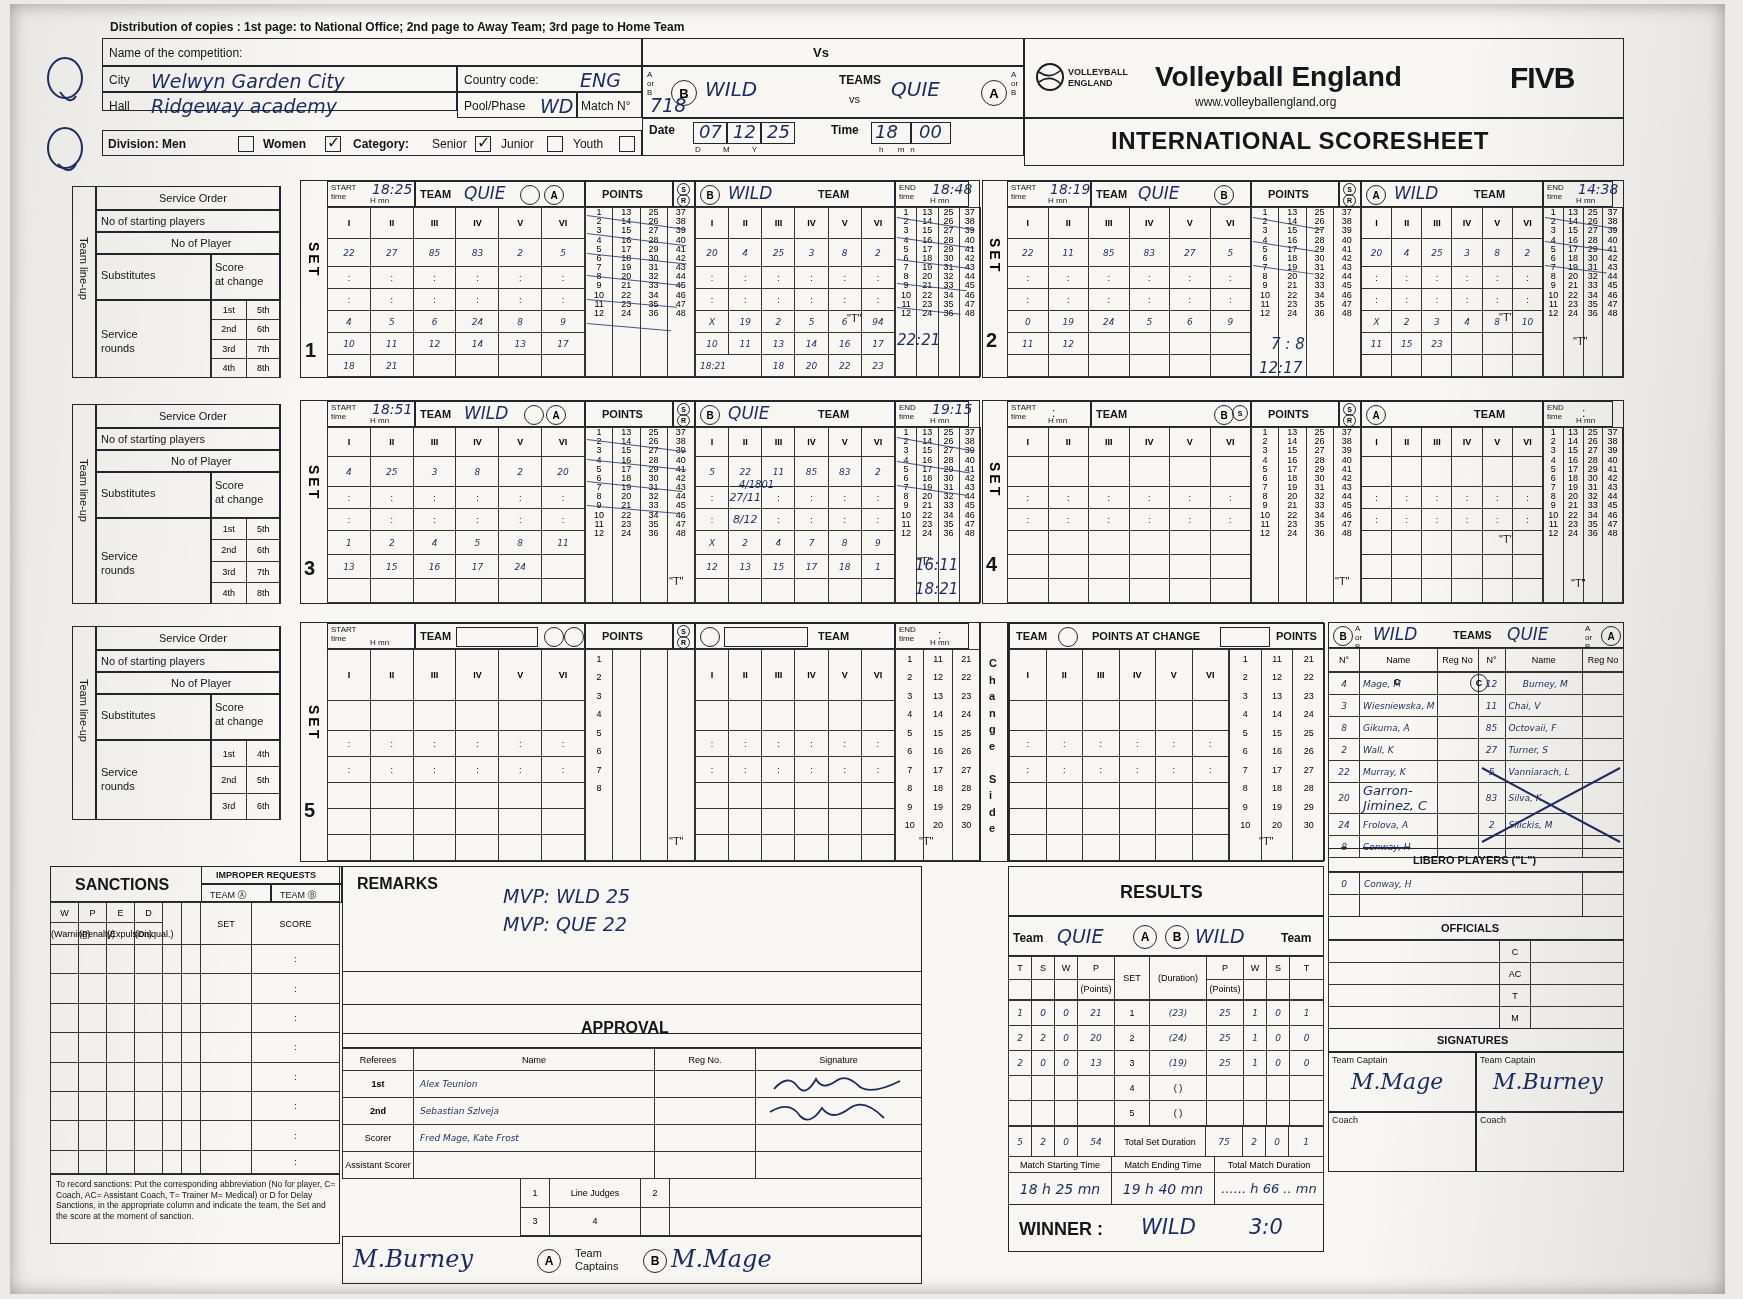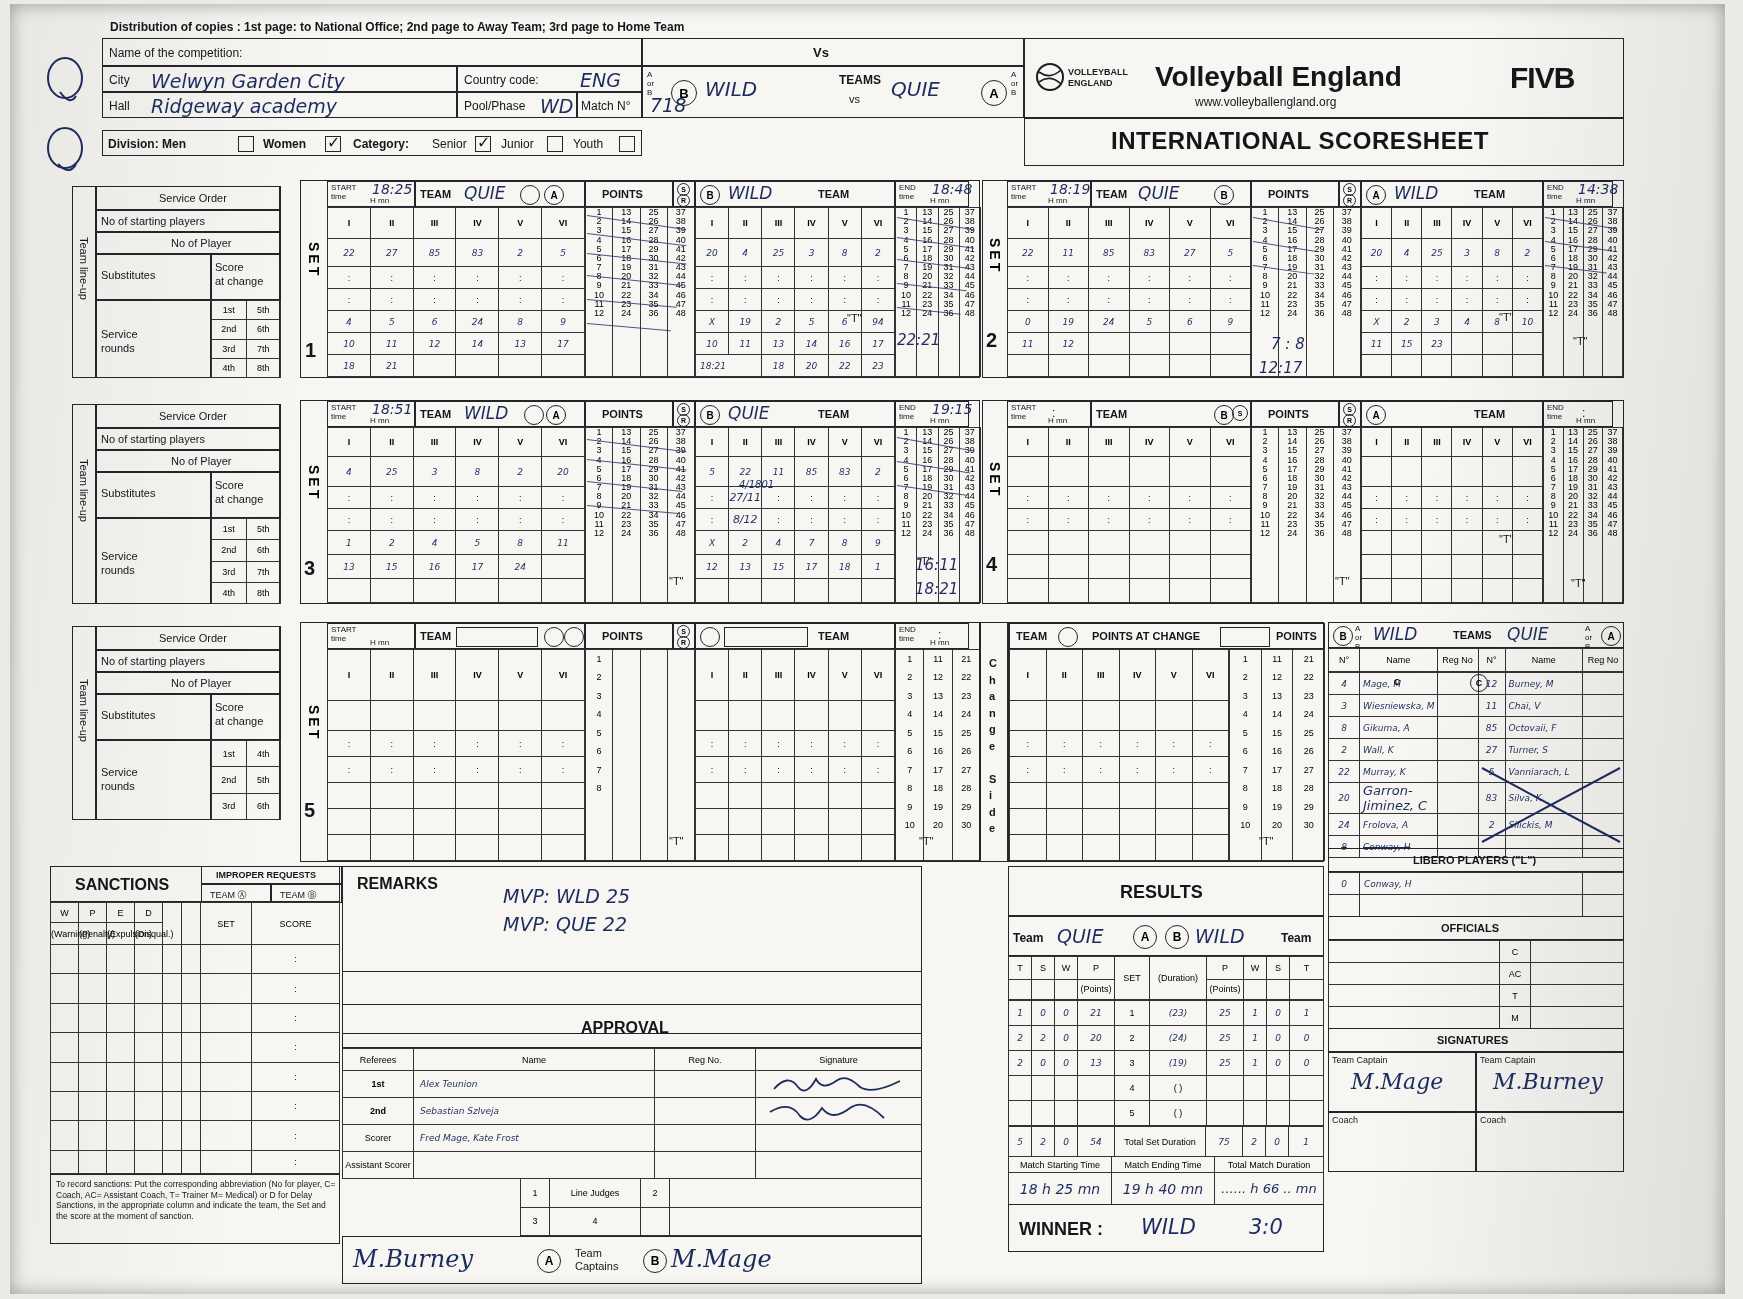--- a/index.html
+++ b/index.html
@@ -70,21 +70,21 @@
     <div class="lbl b t12" style="left:100px;top:16px;">Distribution of copies : 1st page: to National Office;  2nd page to Away Team;  3rd page to Home Team</div>
 
     <div class="bx" style="left:92px;top:34px;width:540px;height:28px;">
       <span class="lbl t12" style="left:6px;top:7px;">Name of the competition:</span>
     </div>
 
     <div class="bx" style="left:92px;top:62px;width:355px;height:26px;">
       <span class="lbl t12" style="left:6px;top:6px;">City</span>
       <span class="lbl hwrite" style="left:48px;top:3px;font-size:19px;">Welwyn Garden City</span>
     </div>
-    <div class="bx" style="left:92px;top:88px;width:355px;height:26px;">
+    <div class="bx" style="left:92px;top:88px;width:355px;height:19px;">
       <span class="lbl t12" style="left:6px;top:6px;">Hall</span>
       <span class="lbl hwrite" style="left:48px;top:2px;font-size:19px;">Ridgeway academy</span>
     </div>
 
     <div class="bx" style="left:447px;top:62px;width:185px;height:26px;">
       <span class="lbl t12" style="left:6px;top:6px;">Country code:</span>
       <span class="lbl hwrite" style="left:122px;top:2px;font-size:19px;">ENG</span>
     </div>
     <div class="bx" style="left:447px;top:88px;width:120px;height:26px;">
       <span class="lbl t12" style="left:6px;top:6px;">Pool/Phase</span>
@@ -124,20 +124,36 @@
       <span class="lbl hwrite" style="left:62px;top:10px;font-size:20px;">WILD</span>
       <span class="lbl b t12" style="left:196px;top:6px;">TEAMS</span>
       <span class="lbl t11" style="left:206px;top:26px;">vs</span>
       <span class="lbl hwrite" style="left:248px;top:10px;font-size:20px;">QUIE</span>
       <span class="circle" style="position:absolute;left:338px;top:13px;width:26px;height:26px;font-size:13px;">A</span>
       <span class="lbl tiny" style="left:368px;top:3px;line-height:1.15;white-space:pre;">A
 or
 B</span>
     </div>
 
+    <div class="bx" style="left:632px;top:114px;width:382px;height:38px;">
+      <span class="lbl b t12" style="left:6px;top:4px;">Date</span>
+      <span class="bx" style="left:50px;top:3px;width:34px;height:22px;"></span>
+      <span class="bx" style="left:84px;top:3px;width:34px;height:22px;"></span>
+      <span class="bx" style="left:118px;top:3px;width:34px;height:22px;"></span>
+      <span class="lbl hwrite" style="left:56px;top:2px;font-size:18px;">07</span>
+      <span class="lbl hwrite" style="left:90px;top:2px;font-size:18px;">12</span>
+      <span class="lbl hwrite" style="left:124px;top:2px;font-size:18px;">25</span>
+      <span class="lbl tiny" style="left:52px;top:26px;letter-spacing:10px;">D        M        Y</span>
+      <span class="lbl b t12" style="left:188px;top:4px;">Time</span>
+      <span class="bx" style="left:228px;top:3px;width:40px;height:22px;"></span>
+      <span class="bx" style="left:268px;top:3px;width:40px;height:22px;"></span>
+      <span class="lbl hwrite" style="left:232px;top:2px;font-size:18px;">18</span>
+      <span class="lbl hwrite" style="left:276px;top:2px;font-size:18px;">00</span>
+      <span class="lbl tiny" style="left:236px;top:26px;letter-spacing:6px;">h      mn</span>
+    </div>
 
     <div class="bx" style="left:1014px;top:34px;width:600px;height:80px;border:1px solid #22262b;">
       <div style="position:absolute;left:10px;top:14px;width:96px;height:48px;display:flex;flex-direction:column;align-items:center;justify-content:center;">
         <svg width="96" height="30" viewBox="0 0 96 30">
           <circle cx="15" cy="15" r="13" fill="none" stroke="#1b1d22" stroke-width="2"></circle>
           <path d="M4 10 Q15 18 26 8" fill="none" stroke="#1b1d22" stroke-width="1.6"></path>
           <path d="M4 20 Q15 12 26 22" fill="none" stroke="#1b1d22" stroke-width="1.6"></path>
           <text x="33" y="13" font-size="9" font-family="Liberation Sans" font-weight="bold" fill="#1b1d22">VOLLEYBALL</text>
           <text x="33" y="24" font-size="9" font-family="Liberation Sans" font-weight="bold" fill="#1b1d22">ENGLAND</text>
         </svg>
@@ -1403,21 +1419,21 @@
         </table>
     </div>
     <div style="position:absolute;left:1318px;top:668px;width:296px;height:176px;">
       <table class="grid" id="roster-table">
         <tbody>
             <tr style="height:22px;">
           <td style="width:30px;" class="hwrite">4</td>
           <td class="hwrite" style="text-align:left;padding-left:3px;">Mage, M</td>
           <td style="width:40px;"></td>
           <td style="width:26px;" class="hwrite">12</td>
-          <td class="hwrite" style="text-align:left;padding-left:3px;">Burney, M</td>
+          <td class="hwrite" style="text-align:center;padding-left:3px;">Burney, M</td>
           <td style="width:40px;"></td>
         </tr>
         <tr style="height:22px;">
           <td class="hwrite">3</td>
           <td class="hwrite" style="text-align:left;padding-left:3px;">Wiesniewska, M</td>
           <td></td>
           <td class="hwrite">11</td>
           <td class="hwrite" style="text-align:left;padding-left:3px;">Chai, V</td>
           <td></td>
         </tr>

